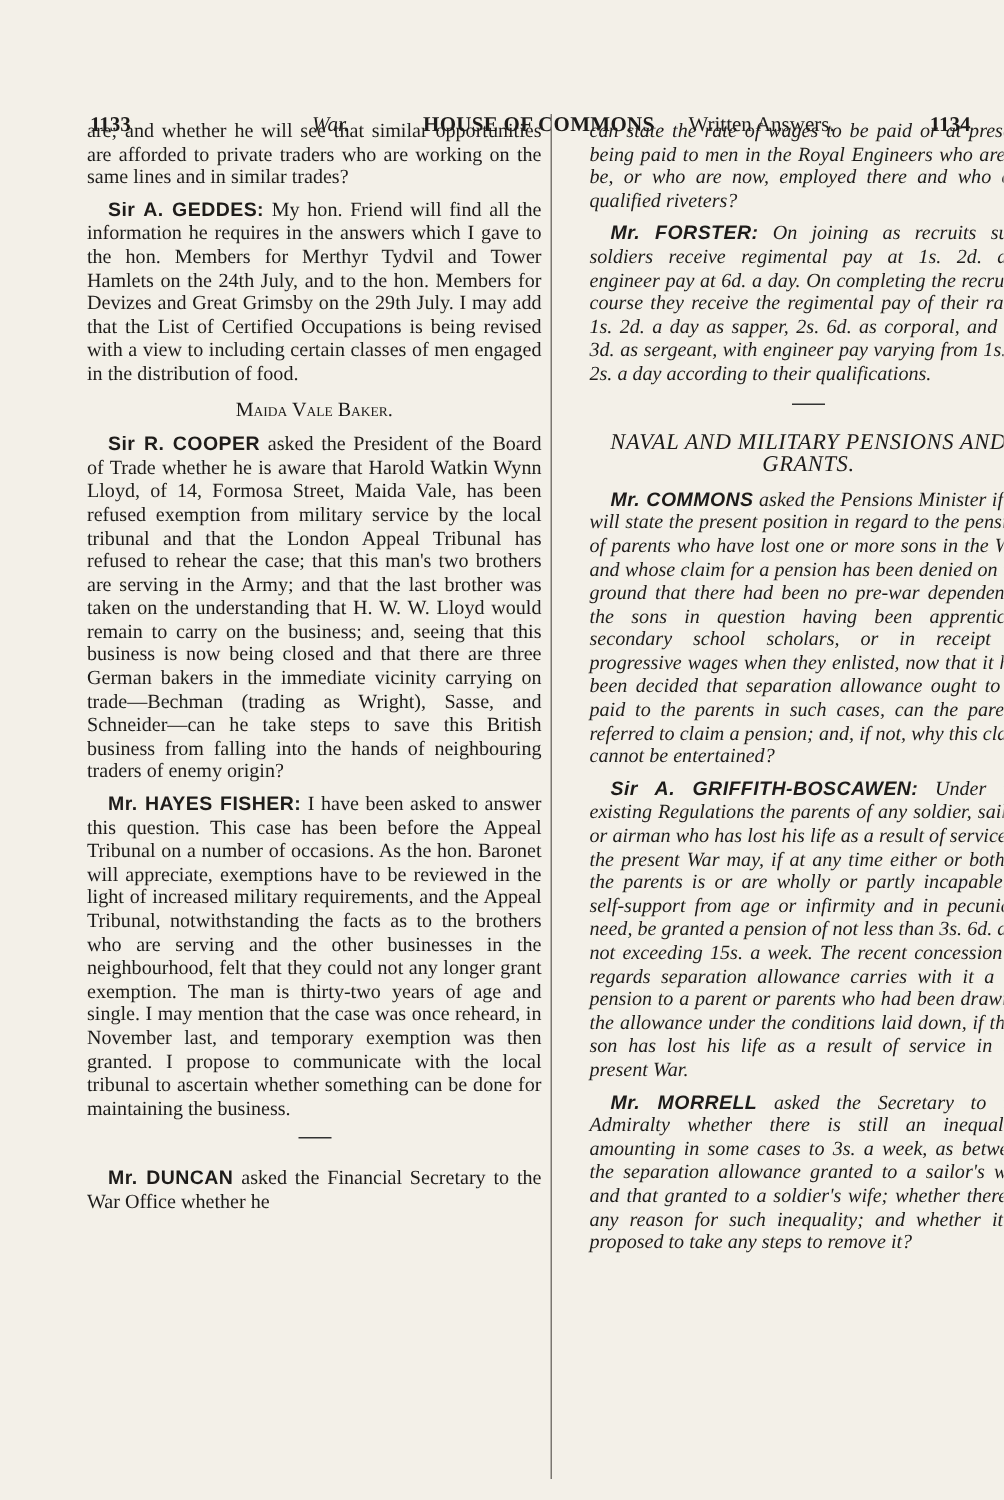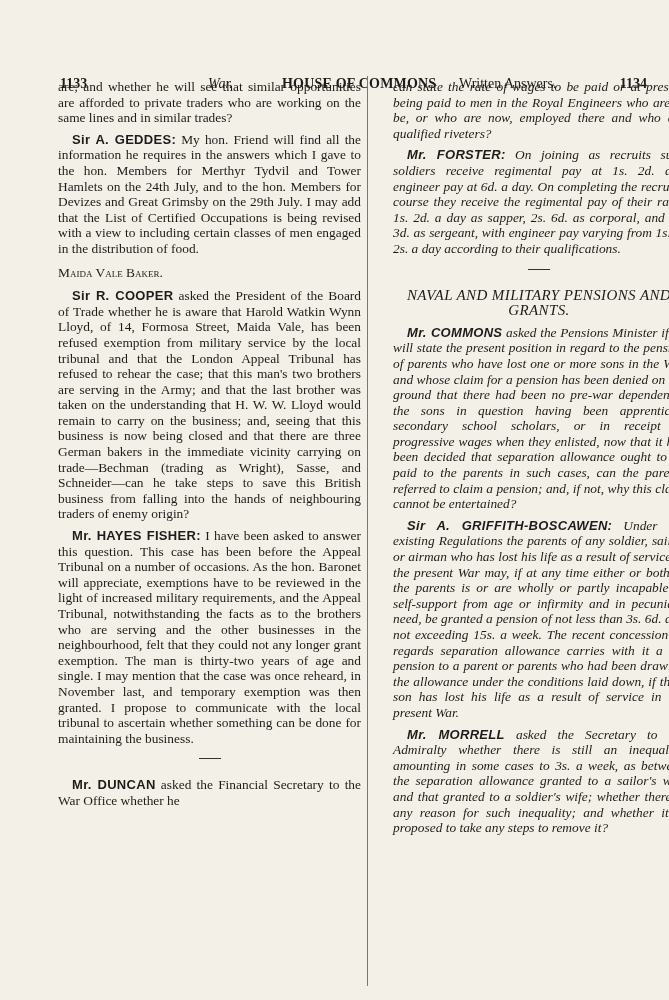--- a/index.html
+++ b/index.html
@@ -28,21 +28,21 @@
   }
   .col-left { left: 58px; width: 303px; }
   .col-right { left: 393px; width: 292px; font-style: italic; }
   .divider-v {
     position: absolute; left: 367px; top: 76px; width: 1px; height: 910px;
     background: #7a7670;
   }
   p { margin: 0 0 6px 0; text-indent: 14px; }
   p.cont { text-indent: 0; }
   .speaker { font-family: "Liberation Sans", sans-serif; font-weight: bold; font-size: 13px; letter-spacing: 0.3px; }
-  .subhead { font-variant: small-caps; margin: 8px 0 8px 0; text-indent: 0; }
+  .subhead { text-align: center; font-variant: small-caps; margin: 8px 0 8px 0; text-indent: 0; }
   .section-head { text-align: center; font-size: 15px; margin: 10px 0 6px 0; text-indent: 0; letter-spacing: 0.4px; }
   .rule { width: 22px; height: 1px; background: #333; margin: 12px auto 18px auto; }
 </style>
 </head>
 <body>
 
 <div class="page">
 
   <div class="header">
     <span class="h-left-num">1133</span>

